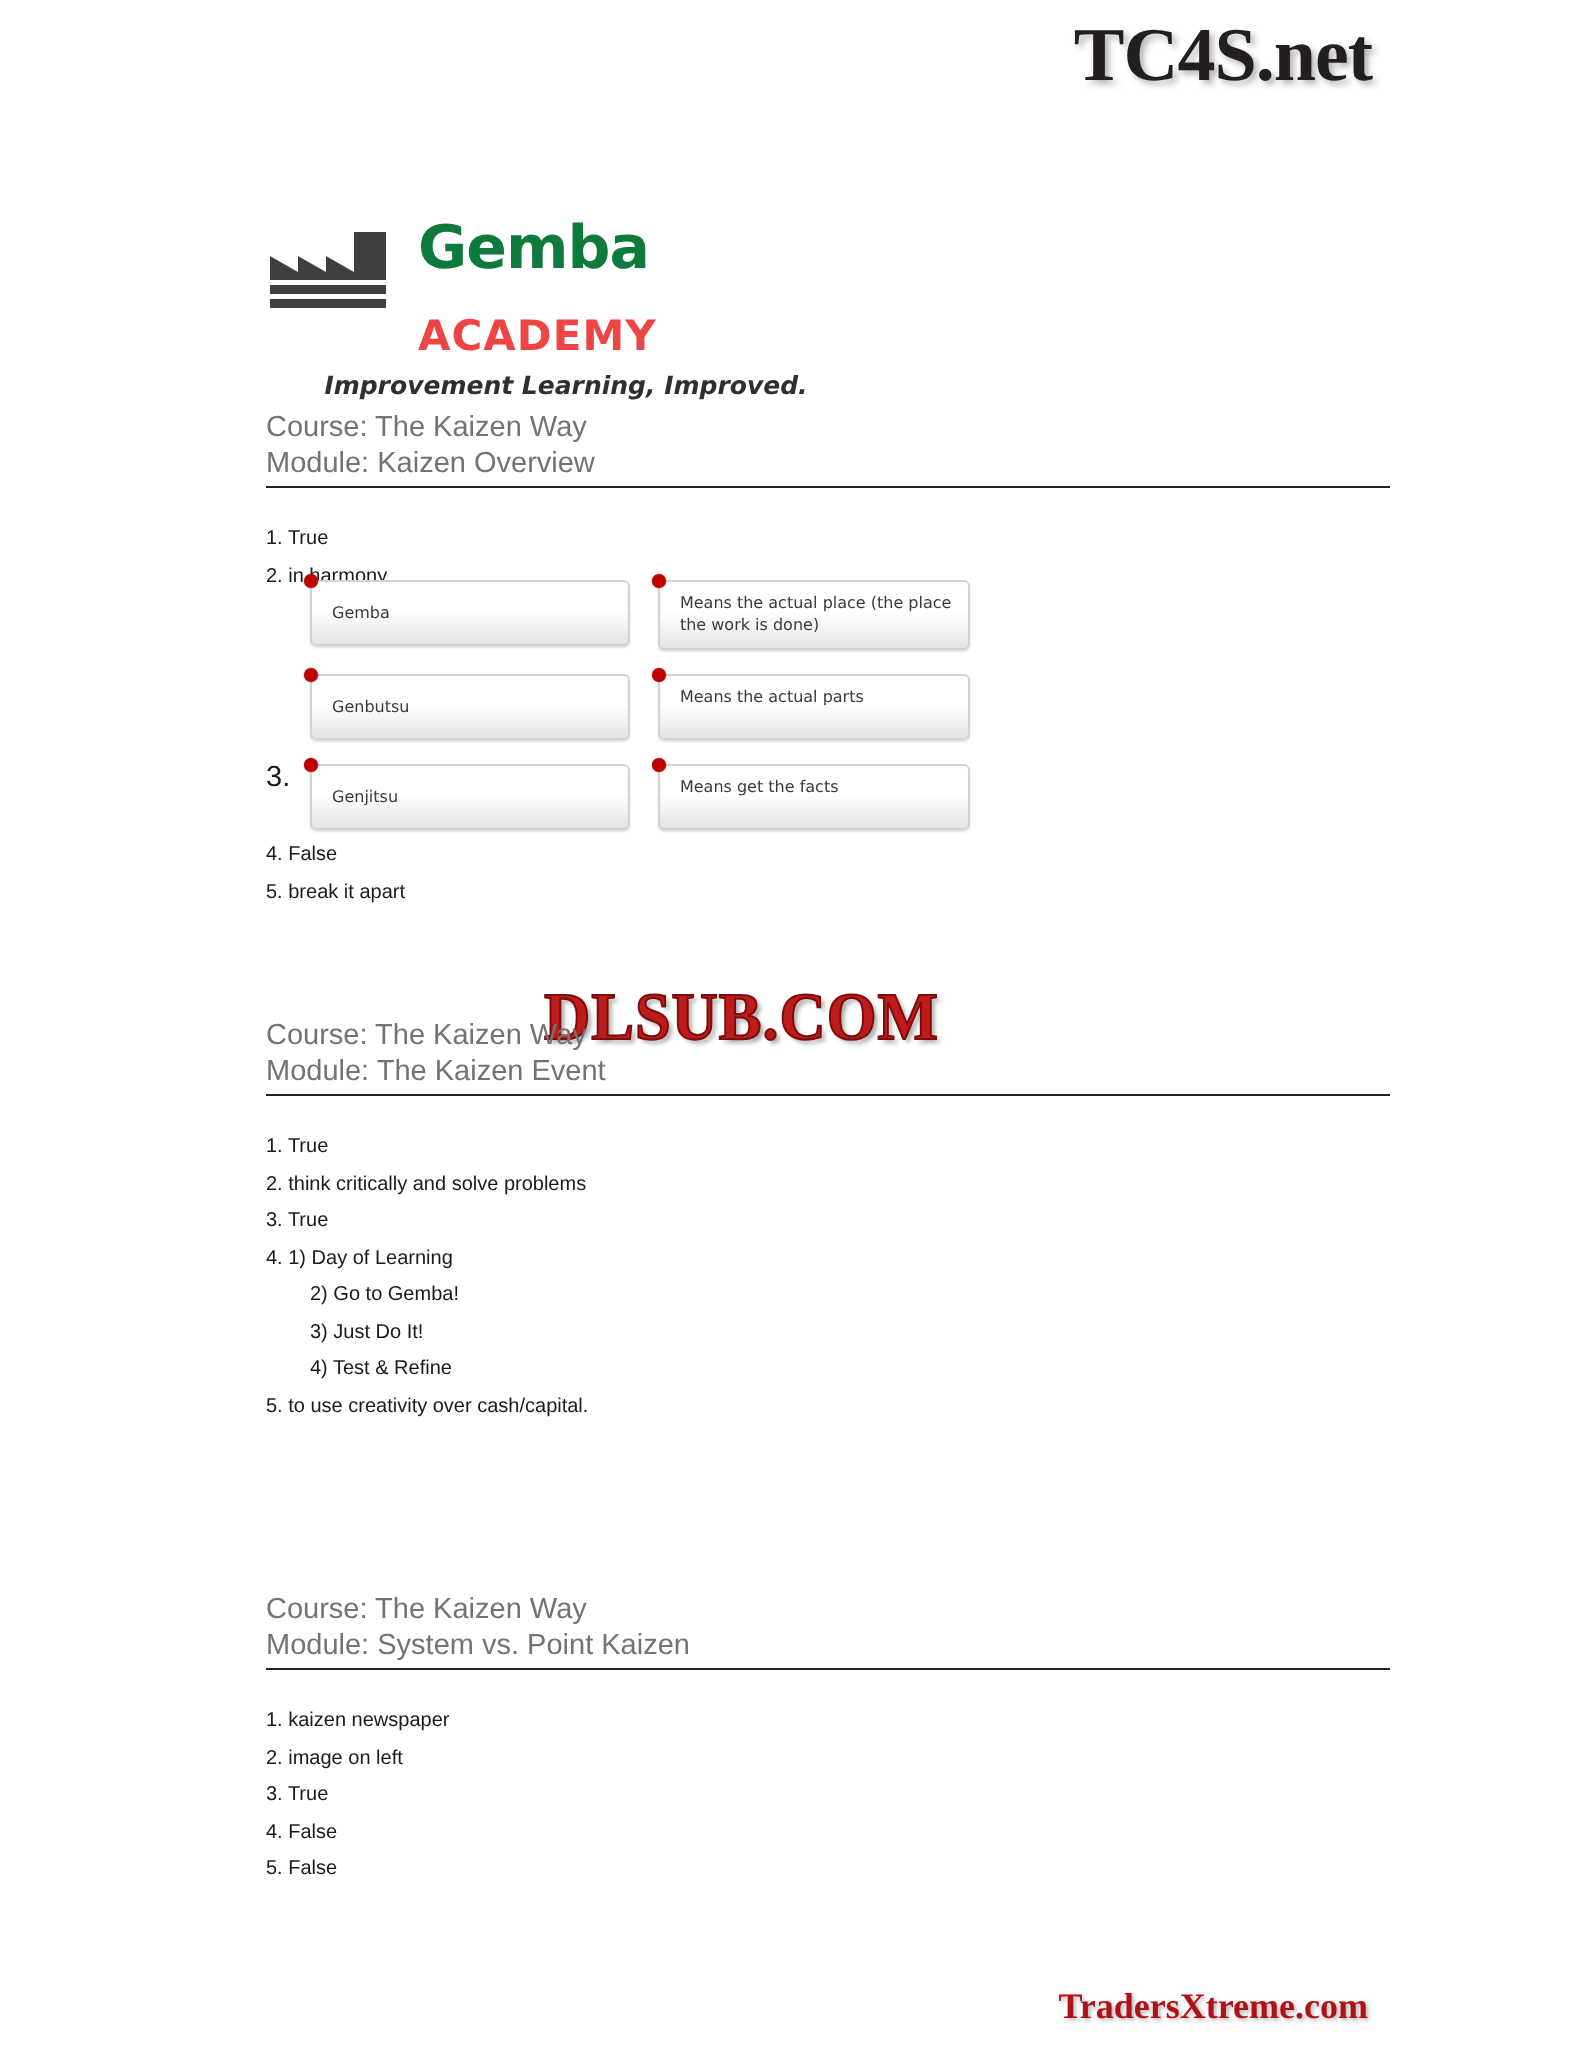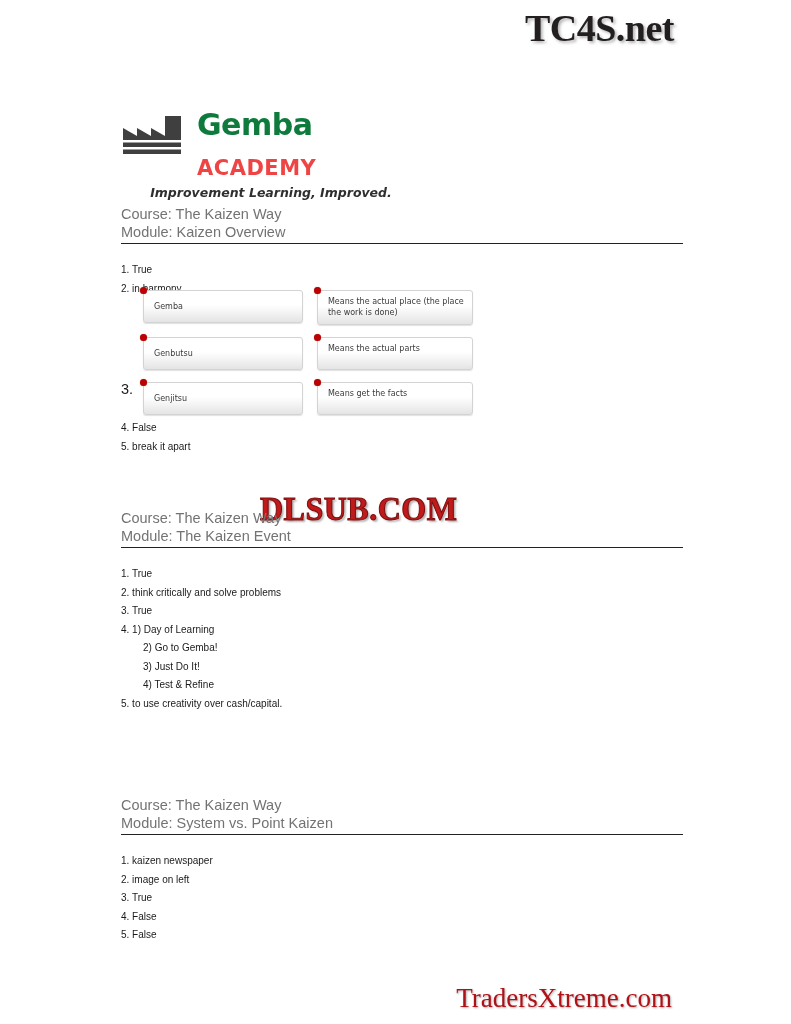--- a/index.html
+++ b/index.html
@@ -11,21 +11,21 @@
     height: 1024px;
     background: #ffffff;
     font-family: "Liberation Sans", sans-serif;
     color: #000000;
     position: relative;
     overflow: hidden;
   }
 
   .page {
     position: absolute;
-    left: 4px; top: 0;
+    left: 16px; top: 0;
     width: 684px;
     height: 1024px;
   }
 
   
   .wm-top {
     position: absolute;
     right: 14px;
     top: 6px;
     font-family: "Liberation Serif", serif;
@@ -33,22 +33,22 @@
     font-size: 38px;
     color: #231f20;
     letter-spacing: -0.5px;
     text-shadow: 2px 2px 3px rgba(120,120,120,0.55);
   }
   .wm-bottom {
     position: absolute;
     right: 16px;
     bottom: 10px;
     font-family: "Liberation Serif", serif;
-    font-weight: normal;
-    font-size: 27px;
+    font-weight: bold;
+    font-size: 18px;
     color: #b01116;
     text-shadow: 1px 1px 2px rgba(100,100,100,0.5);
   }
   .wm-mid {
     position: absolute;
     left: 256px;
     top: 490px;
     font-family: "Liberation Serif", serif;
     font-weight: bold;
     font-size: 32px;

